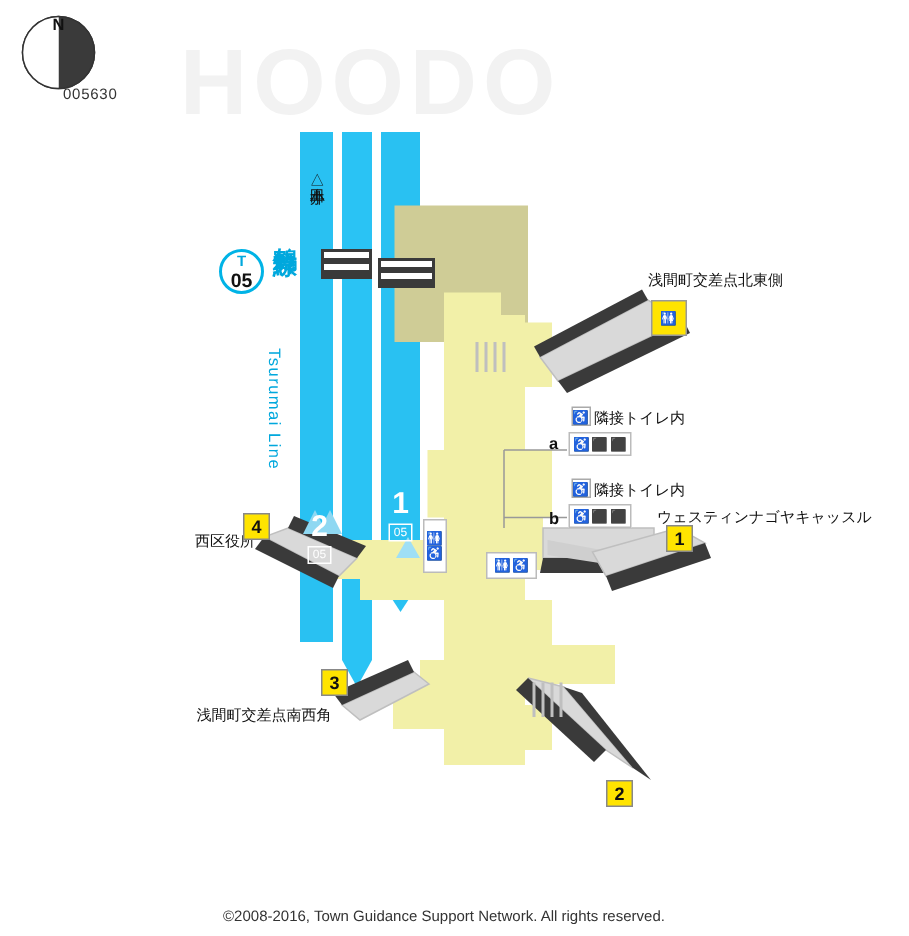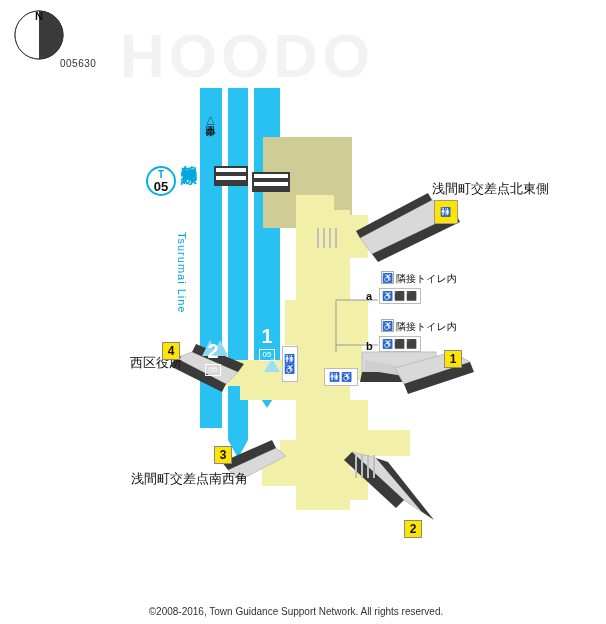--- a/index.html
+++ b/index.html
@@ -19,21 +19,21 @@
     position: absolute;
     left: 0; top: 0;
     width: 606px;
     height: 624px;
   }
   .abs { position: absolute; }
 
   
   .compass-wrap { left: 10px; top: 6px; width: 58px; height: 58px; }
   .compass-id {
-    left: 24px; top: 58px;
+    left: 6px; top: 58px;
     font-size: 10px;
     color: #333;
     letter-spacing: 0.5px;
     padding-left: 36px;
   }
 
   
   .station-block { left: 8px; top: 148px; width: 190px; }
   .station-kana {
     font-size: 11px;
@@ -118,21 +118,21 @@
     left: 120px; top: 20px;
     font-size: 62px;
     font-weight: bold;
     color: #f2f2f2;
     letter-spacing: 4px;
     user-select: none;
   }
 
   
   .maplabel {
-    font-size: 13px;
+    font-size: 10px;
     color: #111;
     white-space: nowrap;
   }
   .maplabel.sm { font-size: 10px; }
 
   
   .exit-badge {
     width: 18px; height: 18px;
     background: #ffe400;
     border: 1px solid #888;
@@ -309,20 +309,21 @@
     <div class="plat-num">2</div>
     <div class="plat-sub">05</div>
   </div>
 
   <div class="abs maplabel" style="left:203px; top:108px; writing-mode:vertical-rl; font-size:10px;">△井田小△</div>
 
   <div class="abs maplabel" style="left:432px; top:180px;">浅間町交差点北東側</div>
 
   <div class="abs maplabel" style="left:130px; top:330px;margin-top:24px;">西区役所</div>
 
+  <div class="abs maplabel" style="left:438px; top:338px;">ウェスティンナゴヤキャッスル</div>
 
   <div class="abs maplabel" style="left:131px; top:470px;">浅間町交差点南西角</div>
 
   <div class="abs ab-letter" style="left:366px; top:290px;">a</div>
   <div class="abs maplabel sm" style="left:396px; top:272px;">隣接トイレ内</div>
   <div class="abs glyphbox" style="left:381px; top:271px; width:13px; height:13px;">♿</div>
   <div class="abs chip white" style="left:379px; top:288px; width:42px; height:16px;">
     <span class="g">♿</span>
     <span class="g">⬛</span>
     <span class="g">⬛</span>

